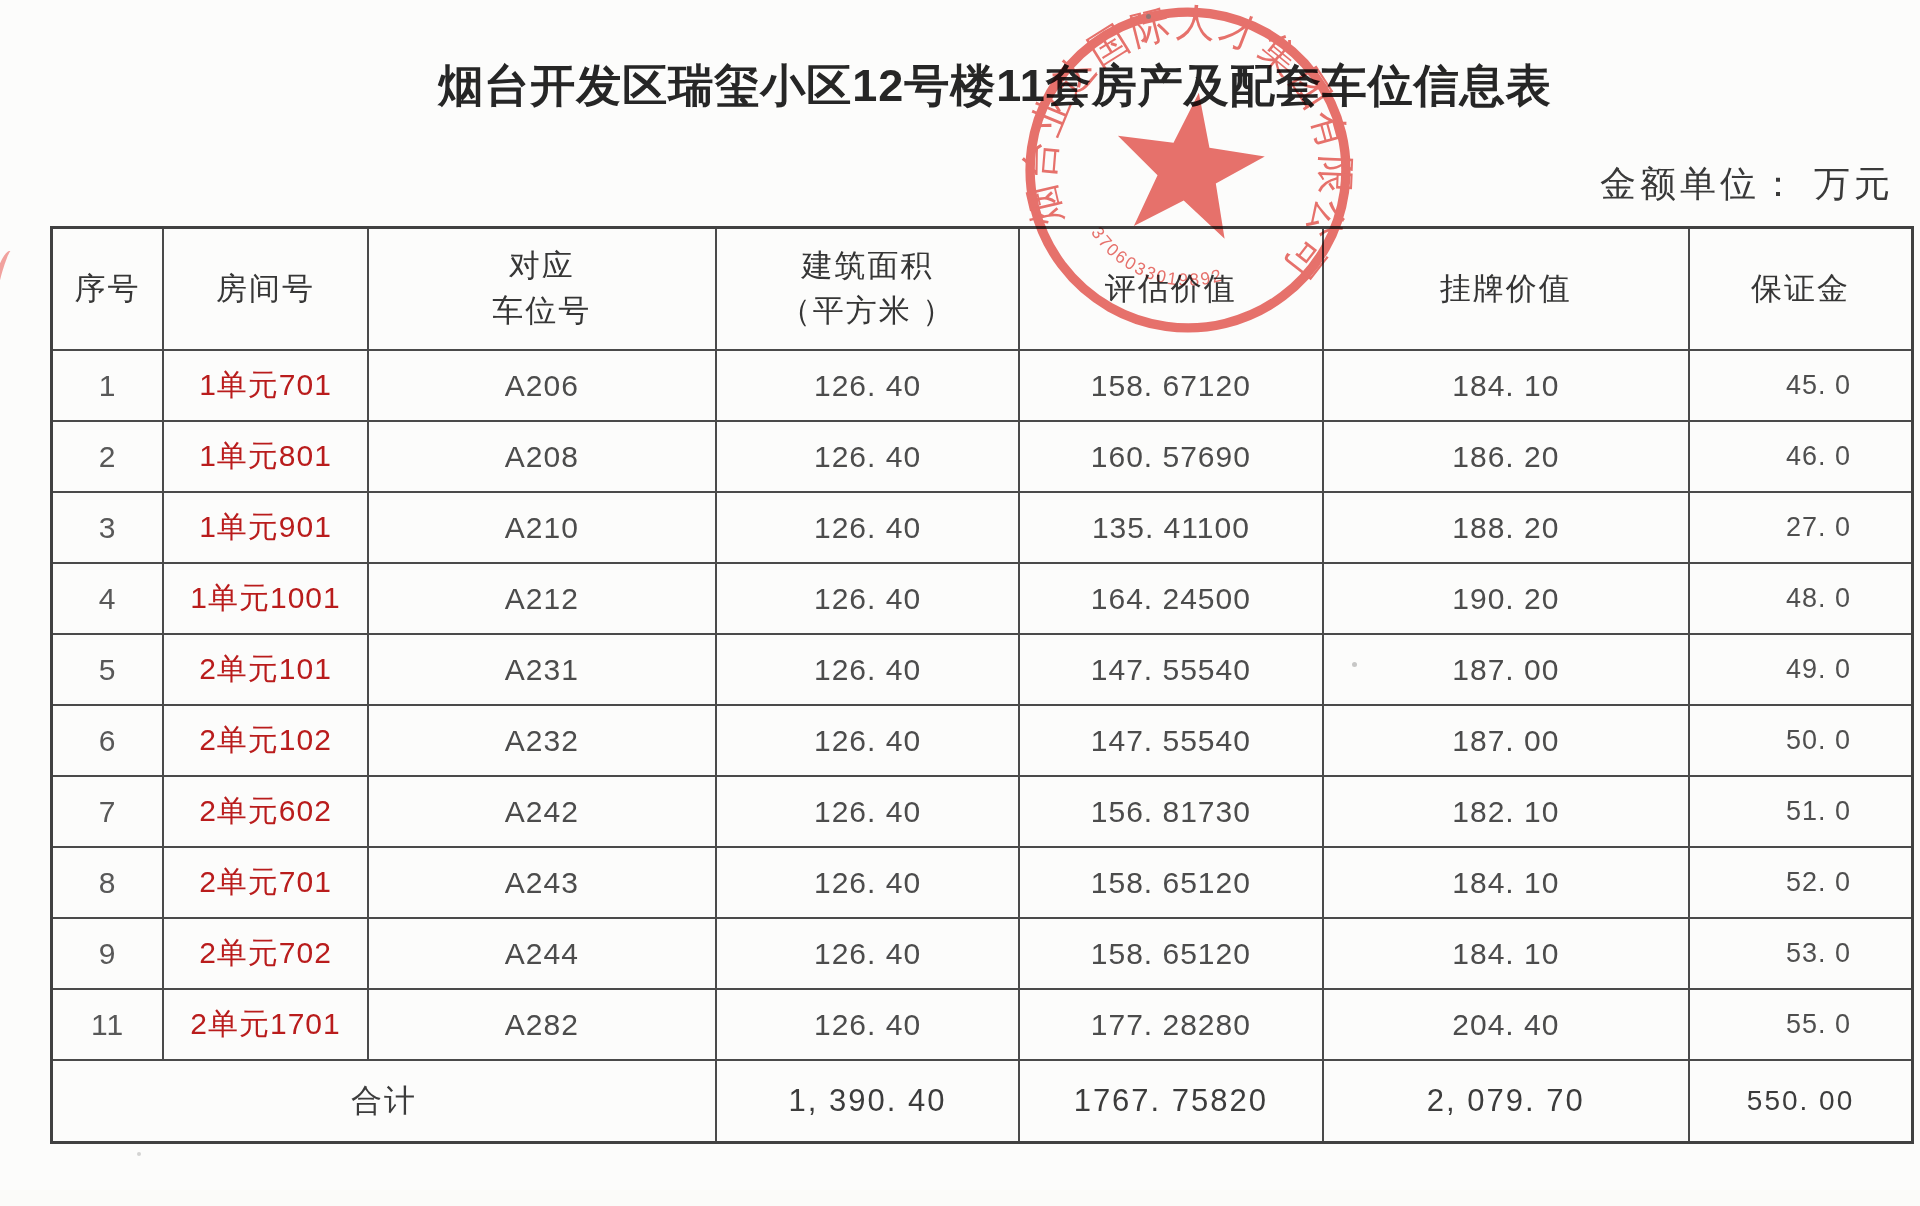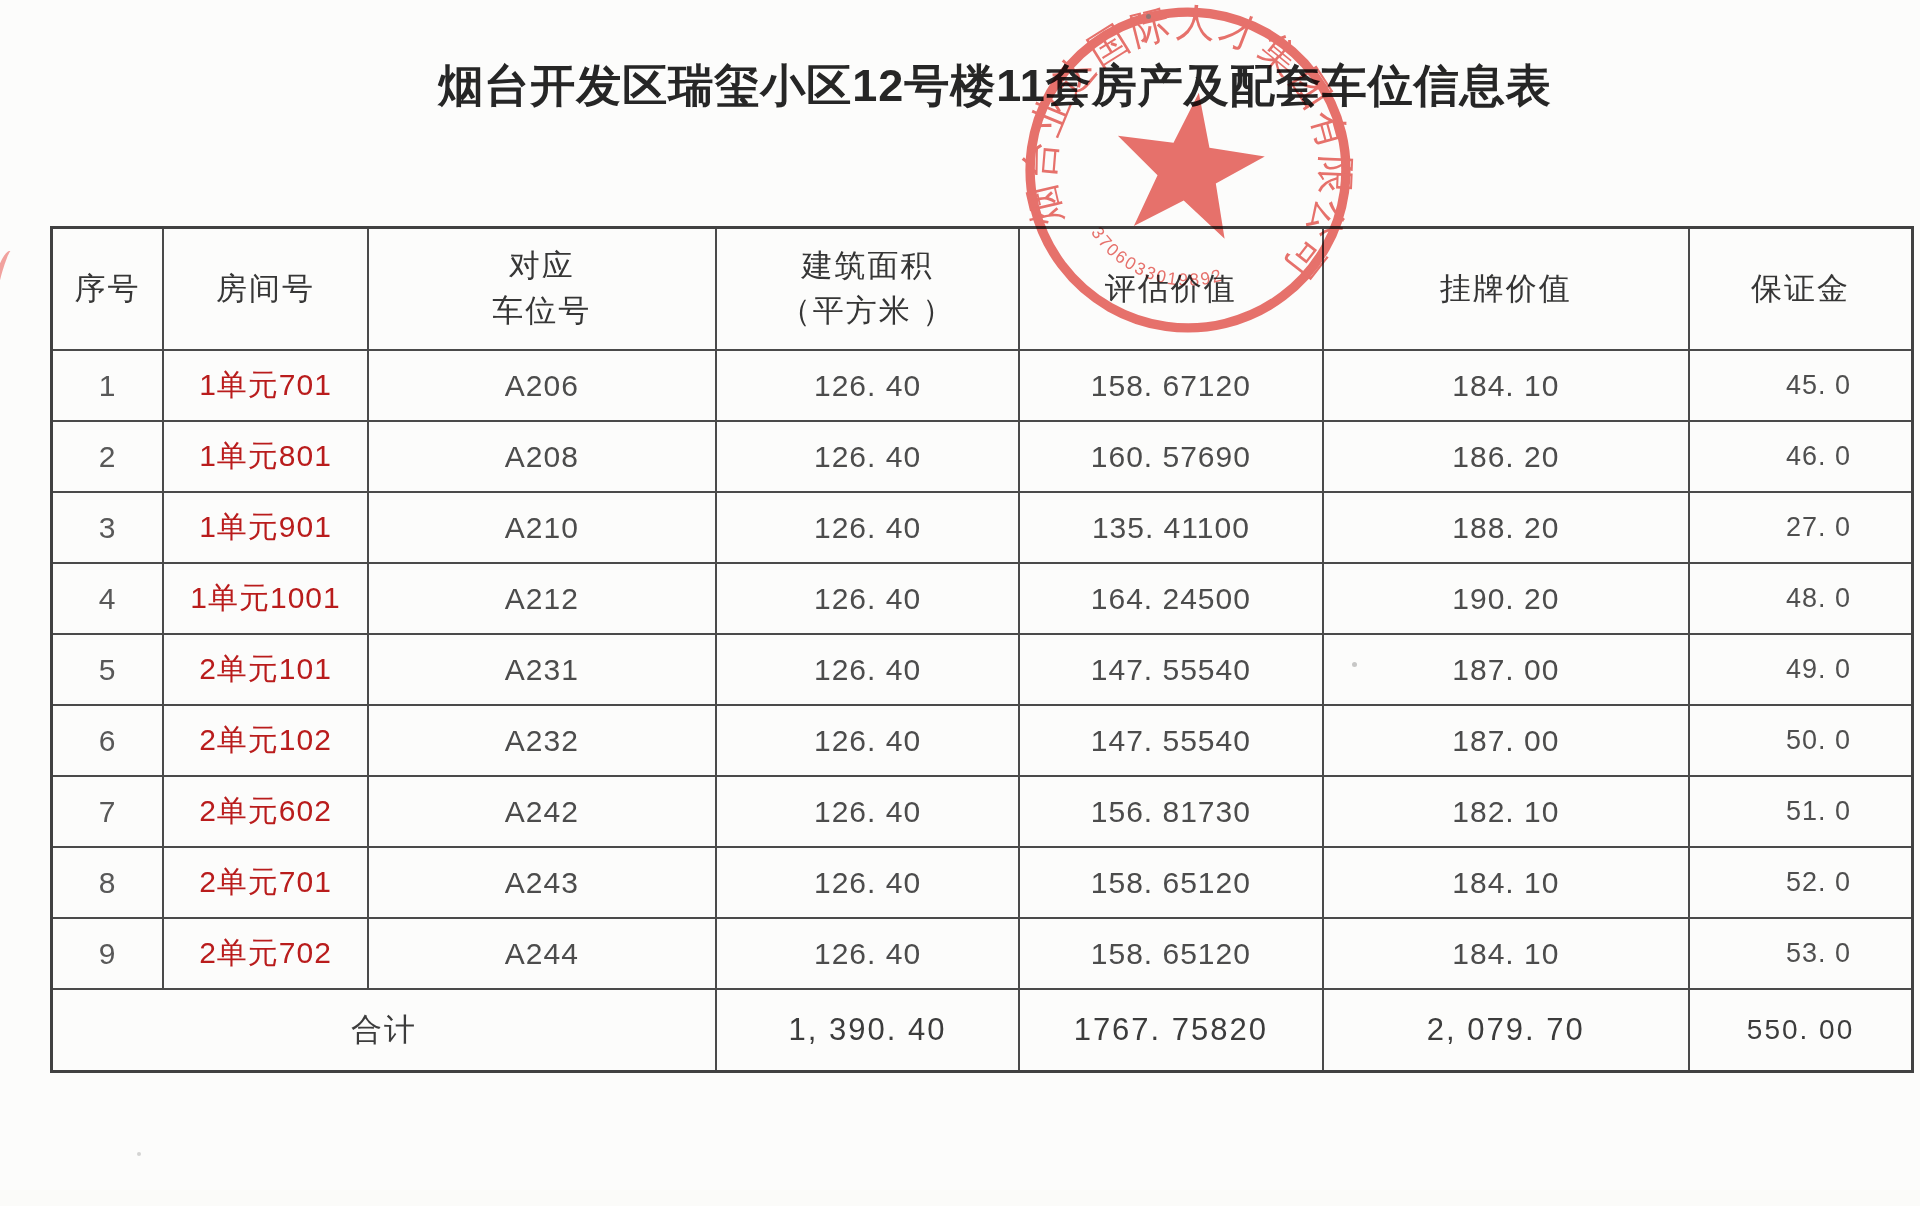--- a/index.html
+++ b/index.html
@@ -40,20 +40,21 @@
   .speck.s2{left:1352px;top:662px;width:5px;height:5px;opacity:.4;}
   .speck.s3{left:137px;top:1152px;width:4px;height:4px;opacity:.3;}
 </style>
 </head>
 <body>
 
 <div class="page">
 
   <div class="doc-title">烟台开发区瑞玺小区12号楼11套房产及配套车位信息表</div>
 
+  <div class="unit-note">金额单位： 万元</div>
 
   <table class="doc-table">
     <colgroup>
       <col class="col-seq">
         <col class="col-room">
         <col class="col-park">
       <col class="col-area">
         <col class="col-appr">
         <col class="col-list">
         <col class="col-dep">
@@ -144,20 +145,29 @@
         </tr>
         <tr>
           <td>9</td>
           <td>2单元702</td>
           <td>A244</td>
           <td>126. 40</td>
           <td>158. 65120</td>
           <td>184. 10</td>
           <td>53. 0</td>
         </tr>
+        <tr>
+          <td>11</td>
+          <td>2单元1701</td>
+          <td>A282</td>
+          <td>126. 40</td>
+          <td>177. 28280</td>
+          <td>204. 40</td>
+          <td>55. 0</td>
+        </tr>
       </tbody>
     <tfoot>
       <tr>
           <td colspan="3">合计</td>
           <td>1, 390. 40</td>
           <td>1767. 75820</td>
           <td>2, 079. 70</td>
           <td>550. 00</td>
         </tr>
     </tfoot>

